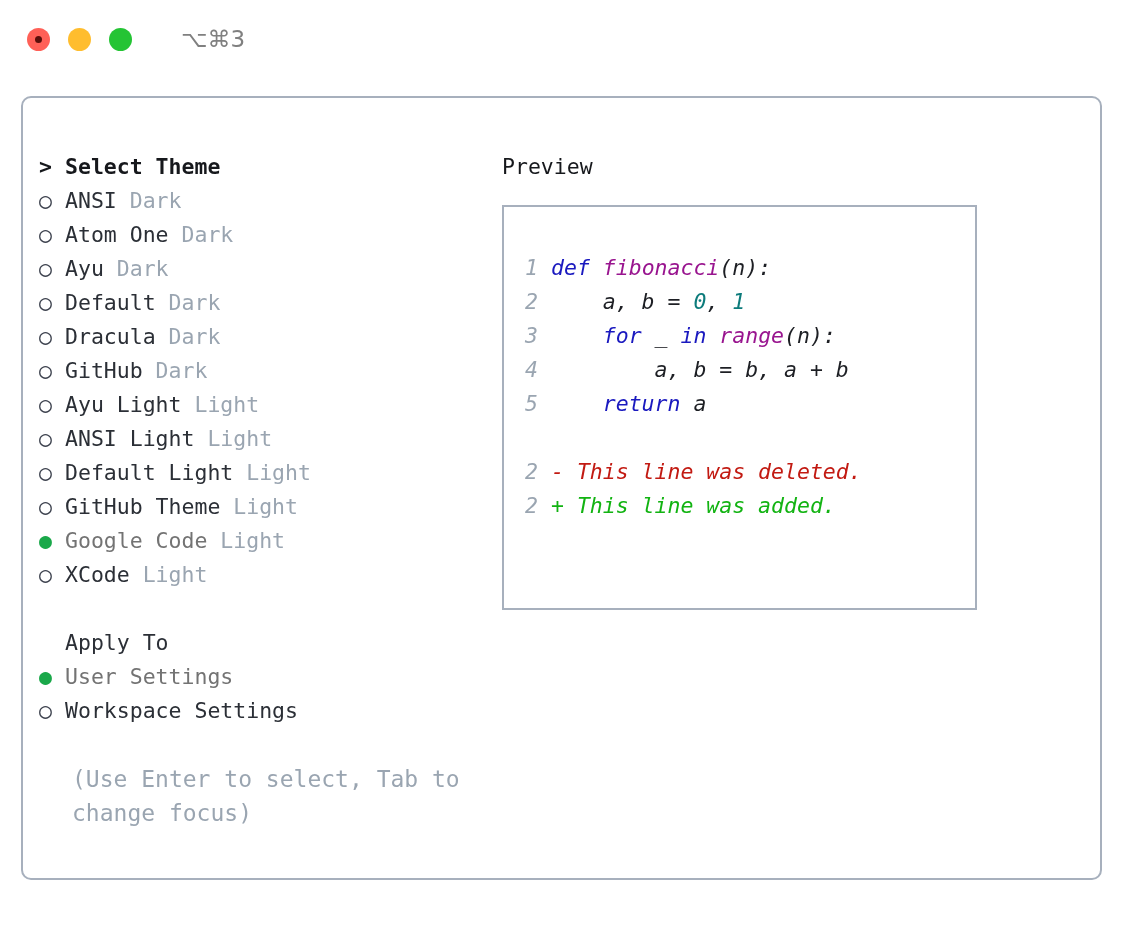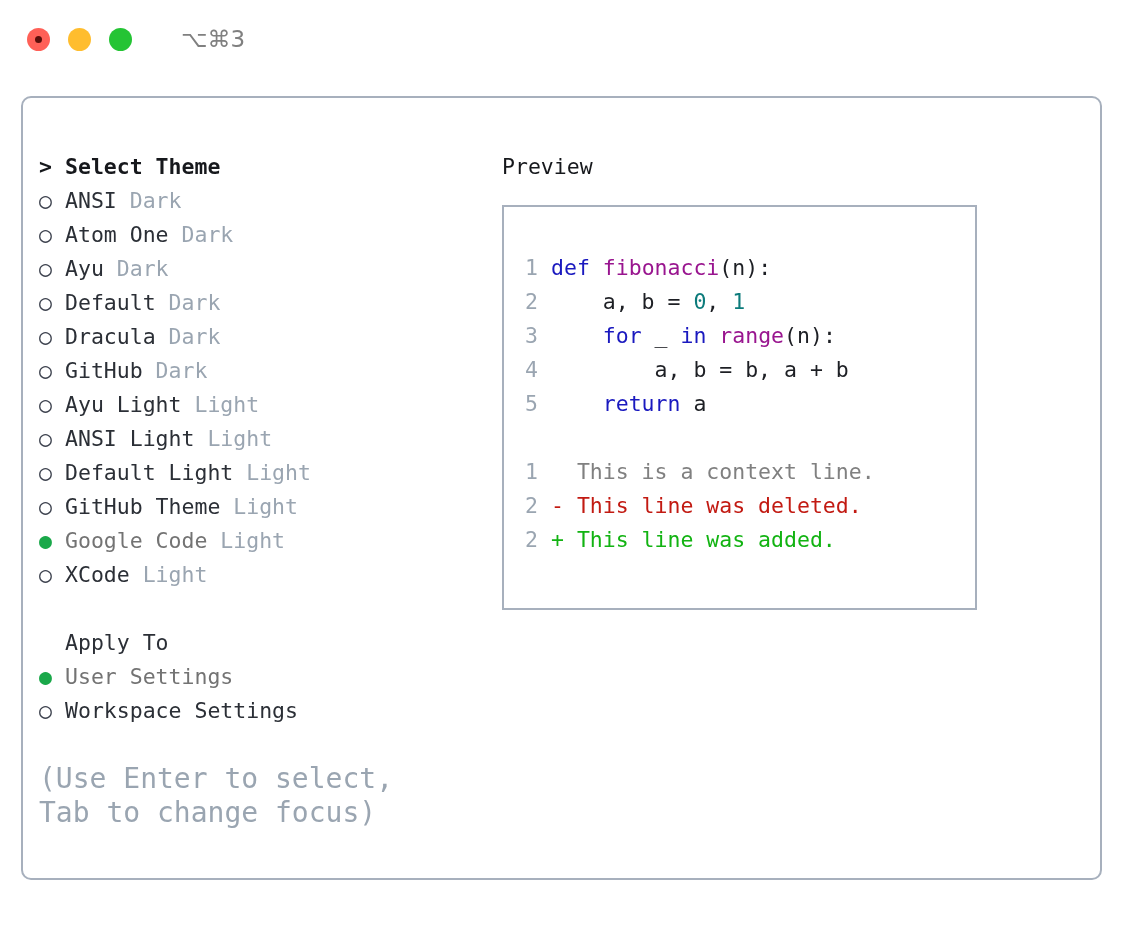--- a/index.html
+++ b/index.html
@@ -66,45 +66,47 @@
   .row .marker { display: inline-block; width: 26px; }
   .hdr { font-weight: bold; color: #16181c; }
   .dim { color: #9aa5b1; }
   .sel { color: #737373; }
   .dot-filled { color: #1aa84a; }
   .dot-empty  { color: #3f4450; }
   .spacer { height: 34px; }
 
   #hint {
     margin-top: 34px;
-    font-size: 28px;
+    font-size: 23px;
     line-height: 34px;
     color: #9aa5b1;
     width: 420px;
     white-space: pre-wrap;
+    margin-left: 33px;
   }
 
   
   #right-col {
     position: absolute;
     left: 479px; top: 52px;
     width: 490px;
   }
   #preview-title {
     font-size: 21.5px;
     line-height: 34px;
     font-weight: normal;
     color: #16181c;
   }
   #preview-box {
     margin-top: 21px;
     width: 475px; height: 405px;
     border: 2px solid #a7b0bd;
     background: #ffffff;
     padding: 44px 0 12px 0;
+    font-style: italic;
   }
   .code-line {
     font-size: 21.5px;
     line-height: 34px;
     white-space: pre;
     padding-left: 21px;
   }
   .ln { color: #9aa5b1; display: inline-block; width: 26px; }
   .kw  { color: #1a19bf; }
   .fn  { color: #99158f; }
@@ -167,21 +169,20 @@
       <div id="preview-box">
         <div id="code-block">
             <div class="code-line"><span class="ln">1</span><span class="kw">def</span><span class="txt"> </span><span class="fn">fibonacci</span><span class="txt">(n):</span></div>
             <div class="code-line"><span class="ln">2</span><span class="txt">    a, b = </span><span class="num">0</span><span class="txt">, </span><span class="num">1</span></div>
             <div class="code-line"><span class="ln">3</span><span class="txt">    </span><span class="kw">for</span><span class="txt"> _ </span><span class="kw">in</span><span class="txt"> </span><span class="fn">range</span><span class="txt">(n):</span></div>
             <div class="code-line"><span class="ln">4</span><span class="txt">        a, b = b, a + b</span></div>
             <div class="code-line"><span class="ln">5</span><span class="txt">    </span><span class="kw">return</span><span class="txt"> a</span></div>
           </div>
         <div class="gap"></div>
         <div id="diff-block">
-            <div class="code-line"><span class="ln">1</span><span class="ctx">  This is a context line.</span></div>
             <div class="code-line"><span class="ln">2</span><span class="del">- This line was deleted.</span></div>
             <div class="code-line"><span class="ln">2</span><span class="add">+ This line was added.</span></div>
           </div>
       </div>
     </div>
 
   </div>
 </div>
 
 </body></html>

